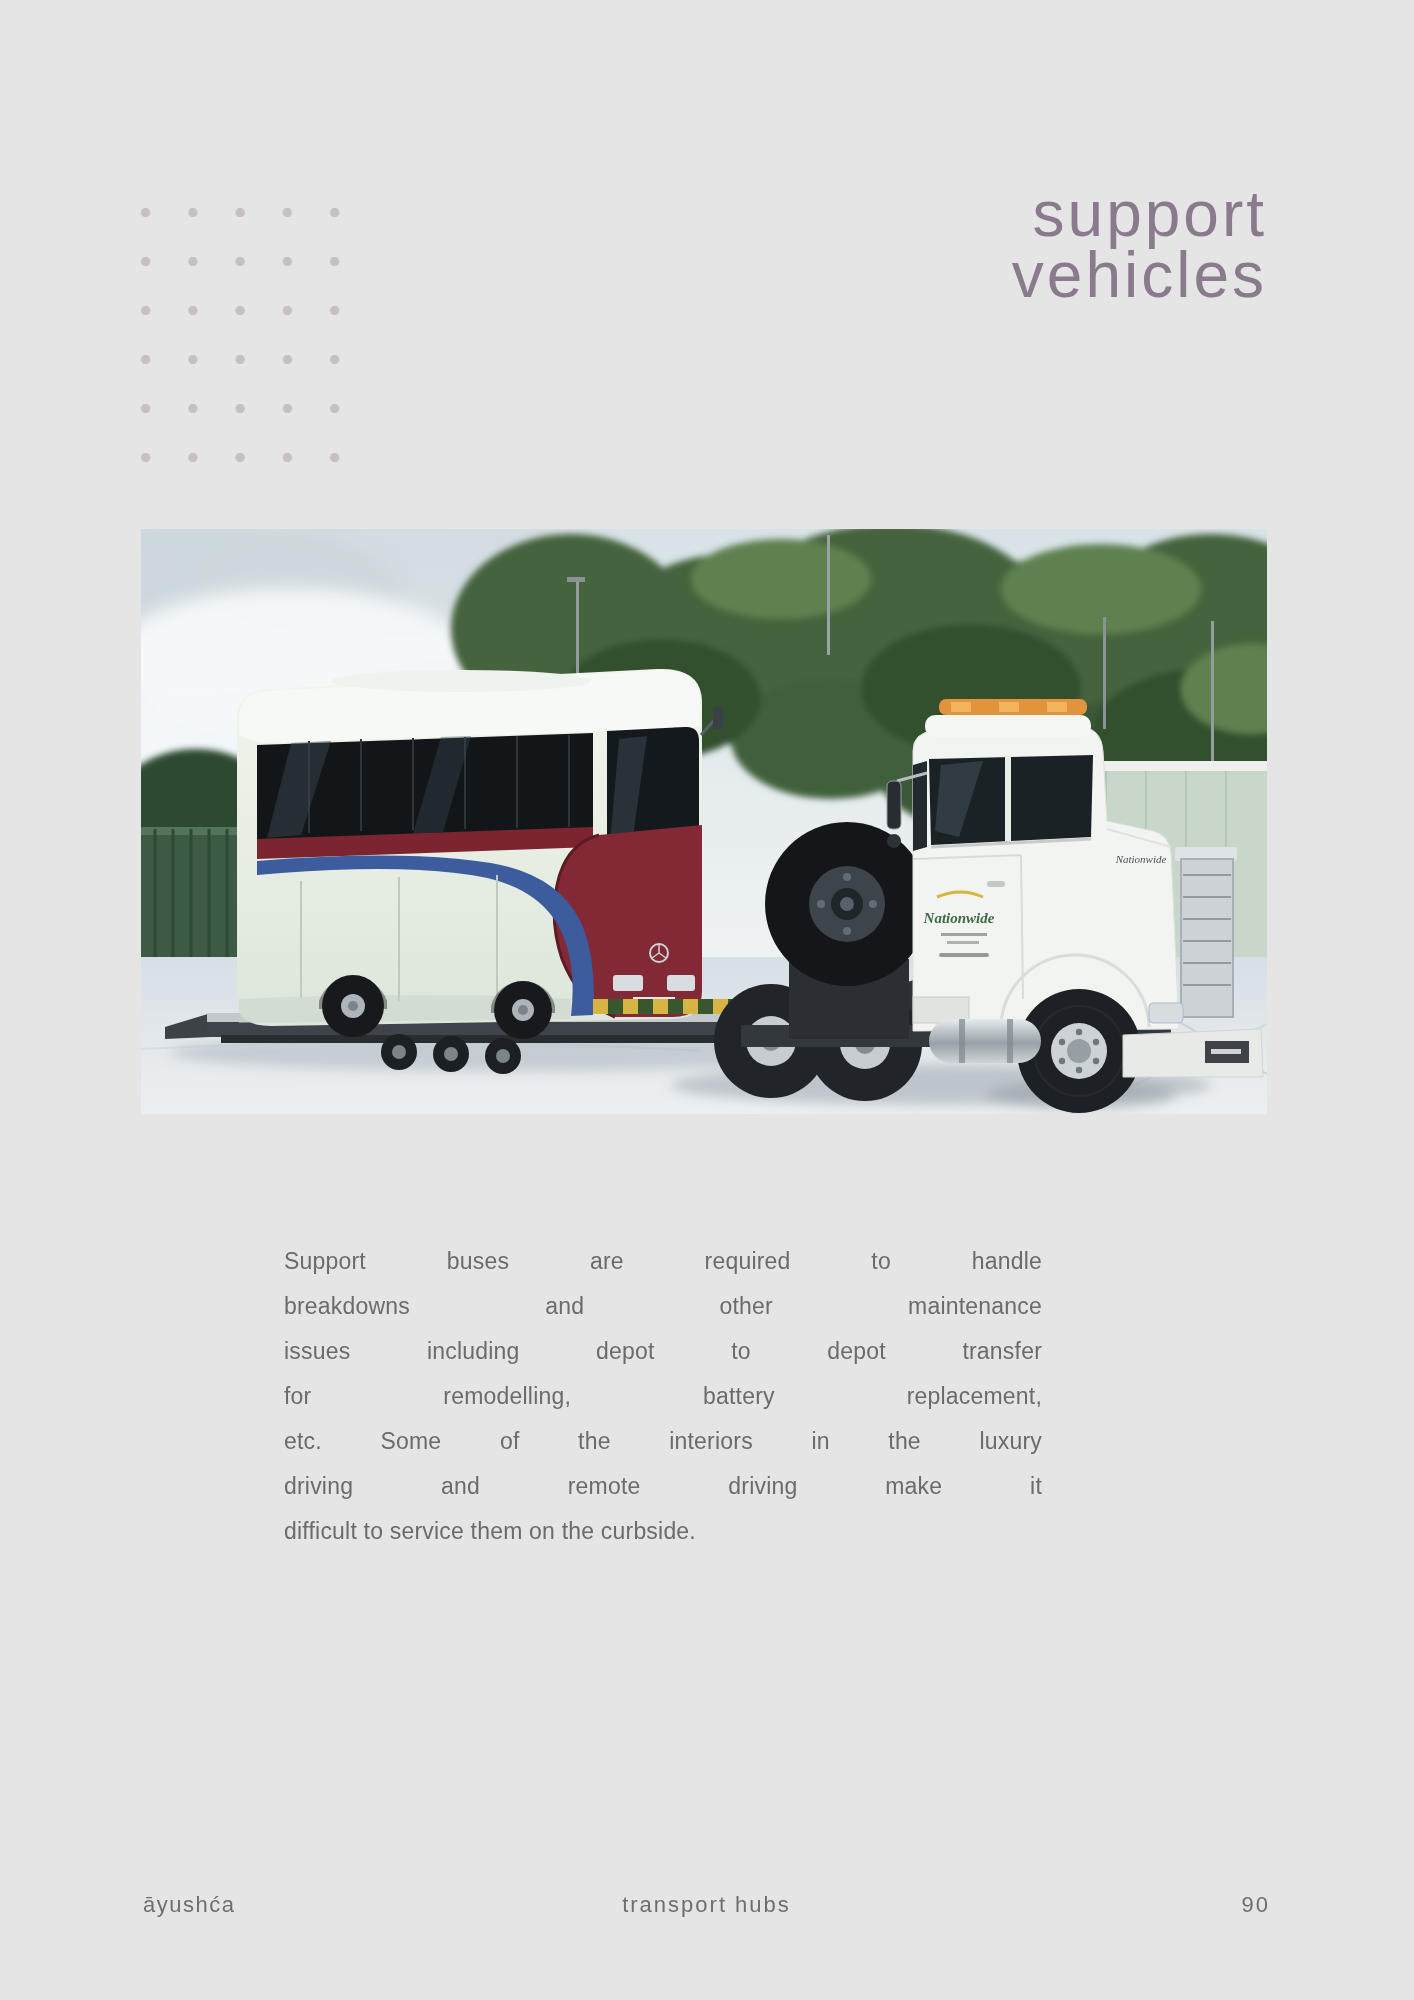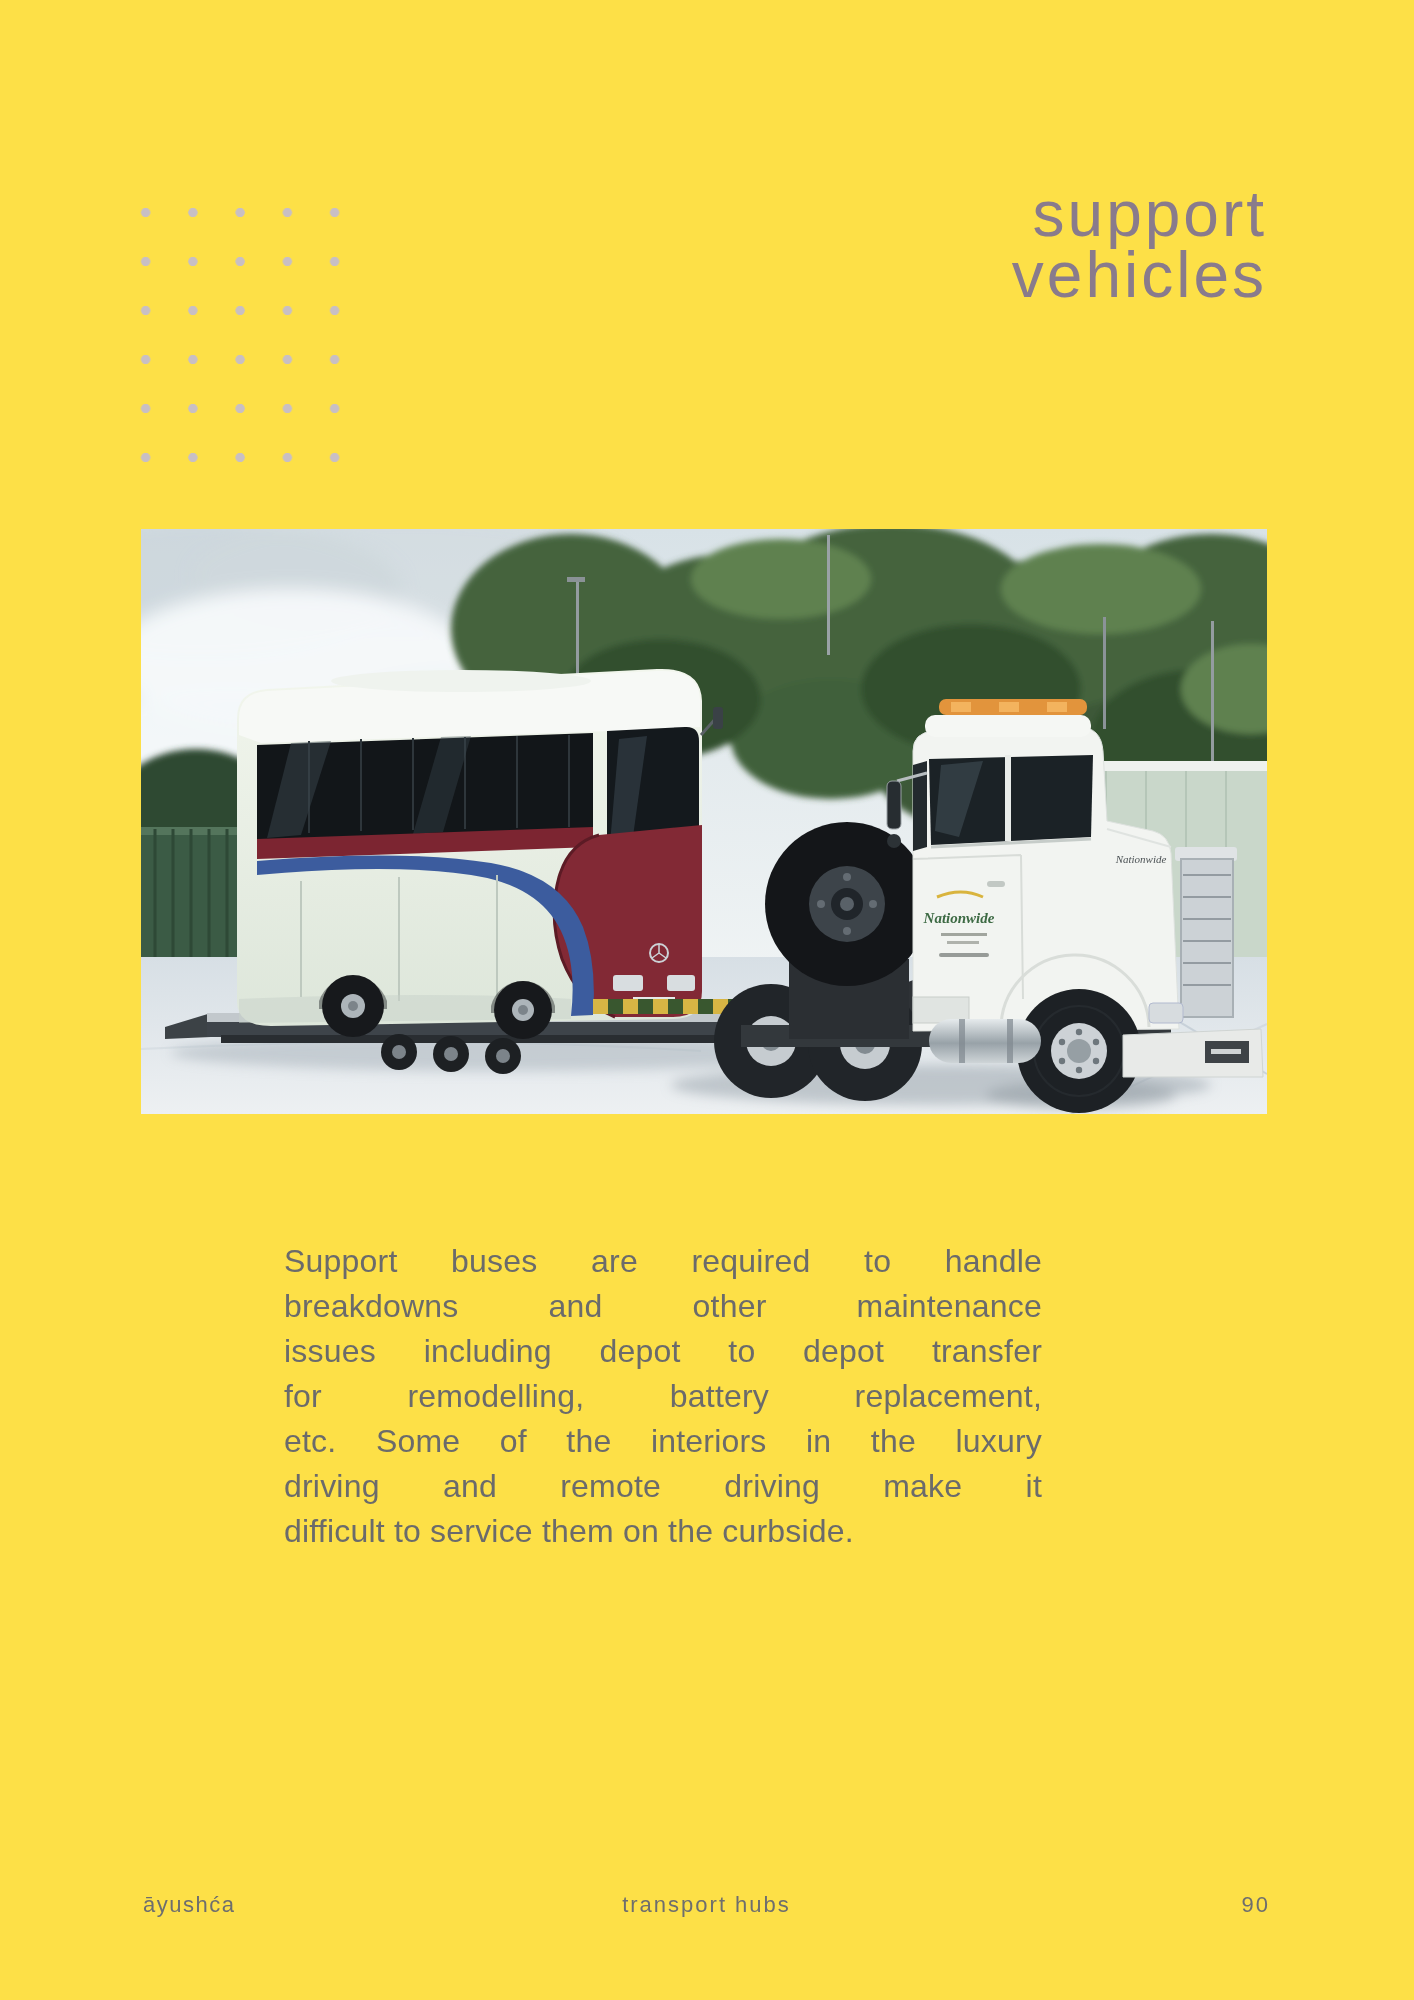--- a/index.html
+++ b/index.html
@@ -1,37 +1,37 @@
 <!DOCTYPE html>
 <html><head>
 <meta charset="utf-8">
 <style>
   html,body{margin:0;padding:0;background:#ffffff;}
   .page{
-    position:relative;width:1414px;height:2000px;background:#fde047;
+    position:relative;width:1414px;height:2000px;background:#e5e5e5;
     overflow:hidden;font-family:"Liberation Sans",sans-serif;
   }
   .dot-grid{
     position:absolute;left:122px;top:188px;width:237px;height:294px;
     background-image:radial-gradient(circle,#c8bfc4 4.3px,rgba(0,0,0,0) 5px);
     background-size:47.25px 49px;
   }
   .title{
     position:absolute;top:184px;right:147px;margin:0;
     text-align:right;font-size:64px;line-height:61px;font-weight:400;
     color:#897b8c;letter-spacing:3px;
   }
   .photo{
     position:absolute;left:141px;top:529px;width:1126px;height:585px;margin:0;
     overflow:hidden;background:#e3eaec;
   }
   .photo svg{display:block;width:100%;height:100%;}
   .body-text{
     position:absolute;left:284px;top:1239px;width:758px;
-    font-size:32px;line-height:45px;color:#6b6b6b;letter-spacing:0.2px;
+    font-size:23px;line-height:45px;color:#6b6b6b;letter-spacing:0.2px;
   }
   .body-text .line{text-align:justify;text-align-last:justify;}
   .body-text .line.last{text-align-last:left;}
   .footer{
     position:absolute;left:143px;right:144px;top:1892px;height:40px;
     font-size:22px;color:#6e6e6e;
   }
   .footer .f-left{position:absolute;left:0;top:0;letter-spacing:1.5px;}
   .footer .f-center{position:absolute;left:50%;top:0;transform:translateX(-50%);letter-spacing:2px;}
   .footer .f-right{position:absolute;right:0;top:0;letter-spacing:2px;}

